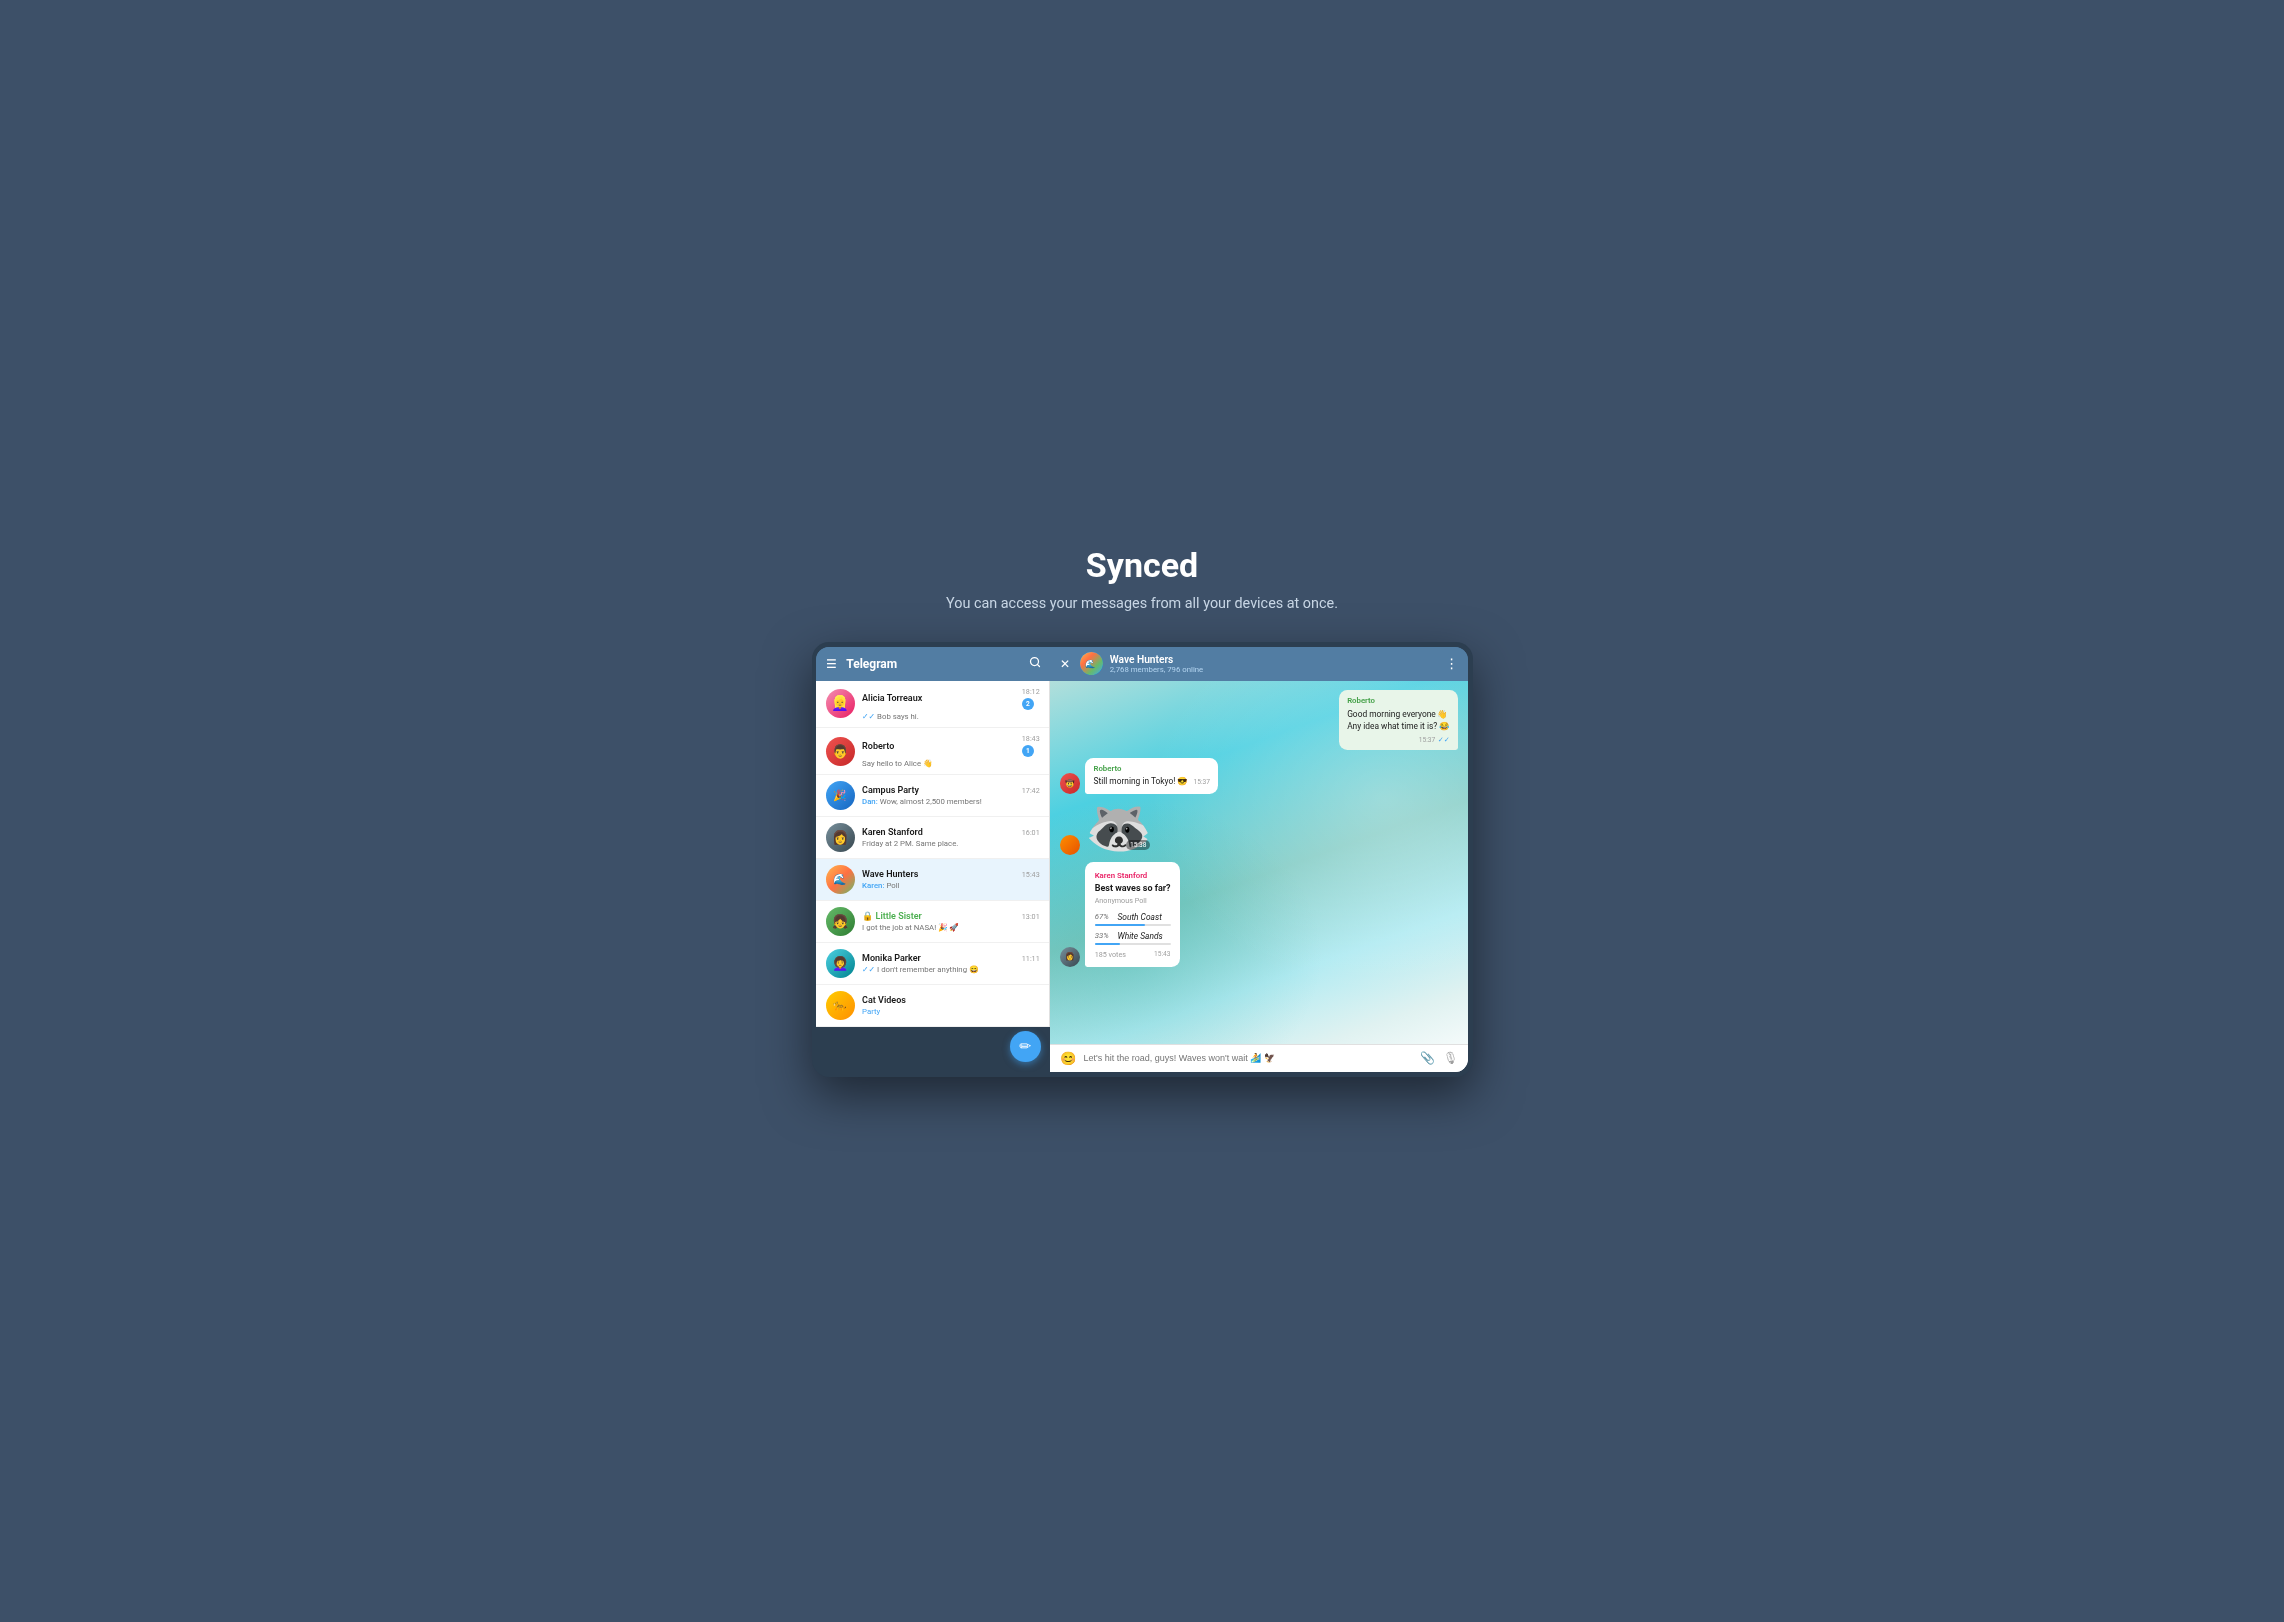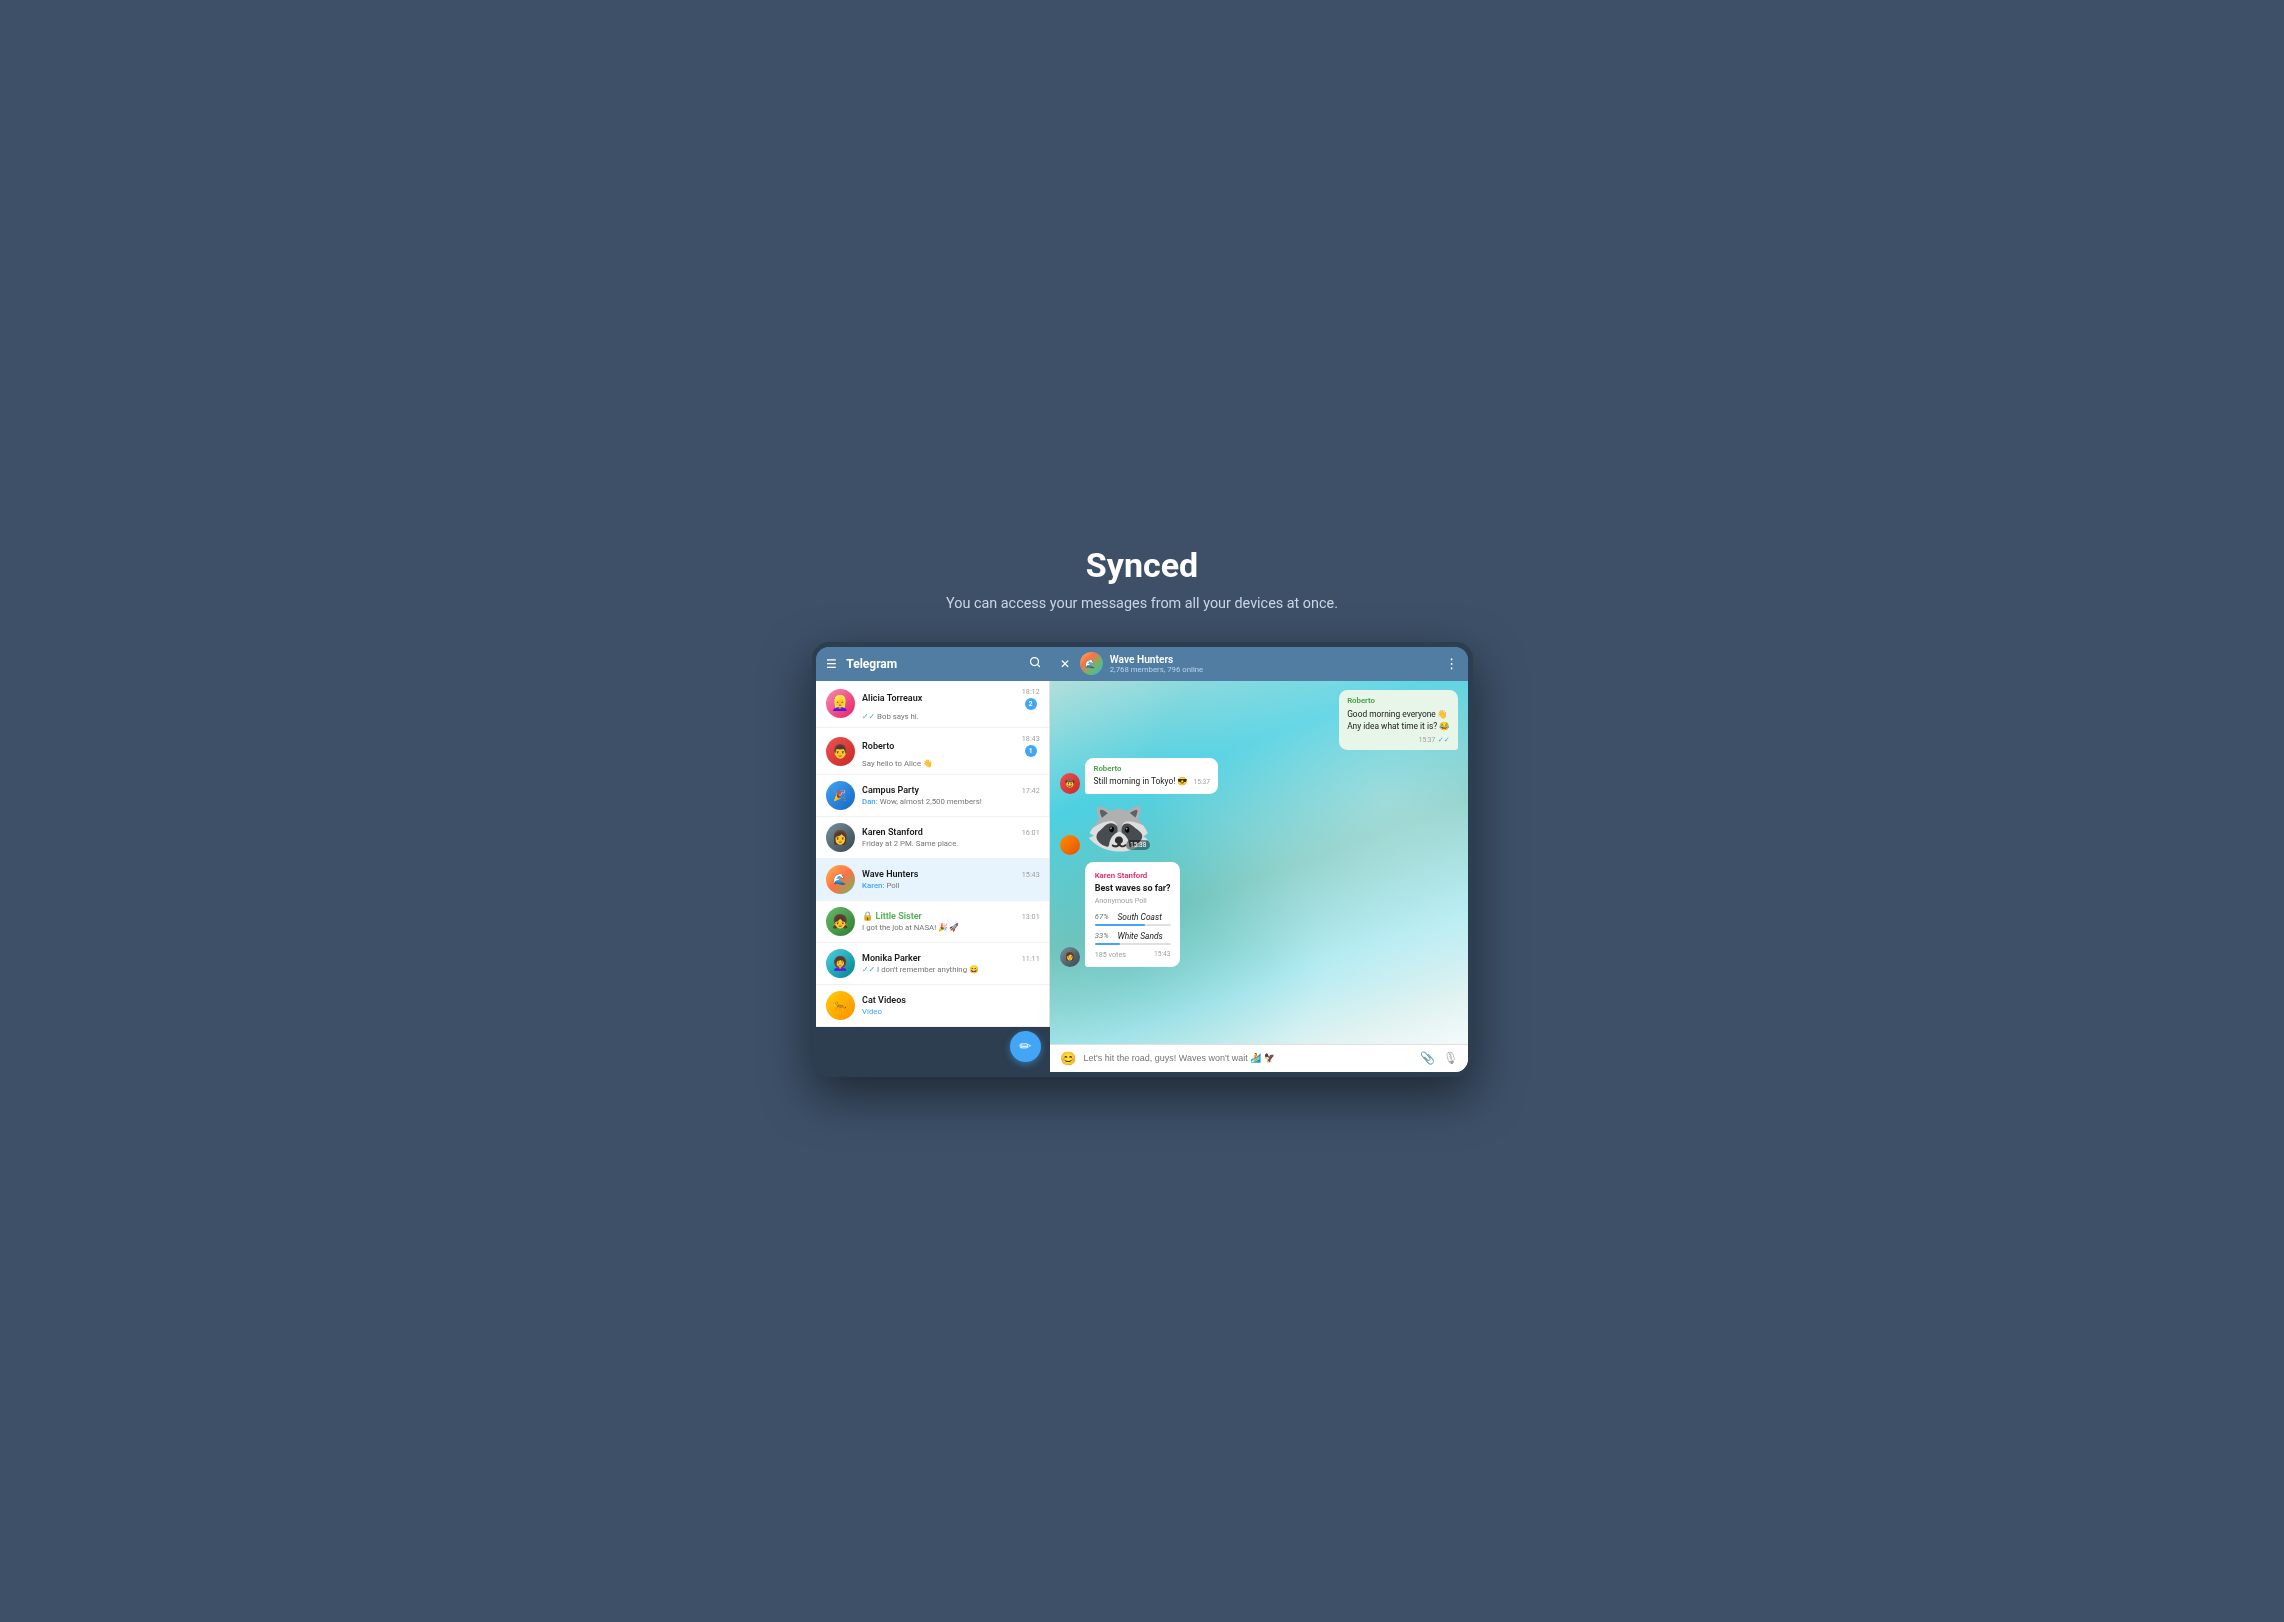--- a/index.html
+++ b/index.html
@@ -250,21 +250,21 @@
       align-items: center;
       justify-content: center;
       font-size: 6.6px;
       font-weight: 700;
       flex-shrink: 0;
     }
 
     .item-right {
       display: flex;
       flex-direction: column;
-      align-items: center;
+      align-items: flex-start;
       gap: 2.4px;
     }
 
     .fab {
       position: absolute;
       bottom: 9.6px;
       right: 9.6px;
       width: 31px;
       height: 31px;
       background: #42a5f5;
@@ -720,21 +720,21 @@
             </div>
           </div>
 
           <div class="chat-item">
             <div class="avatar avatar-cat">🐆</div>
             <div class="chat-item-content">
               <div class="chat-item-top">
                 <span class="chat-item-name">Cat Videos</span>
               </div>
               <div class="chat-item-preview">
-                <span class="video-link">Video</span>
+                <span class="video-link">Party</span>
               </div>
             </div>
           </div>
 
         </div>
 
         <div class="fab">✏</div>
       </div>
 
       <div class="chat-panel">

